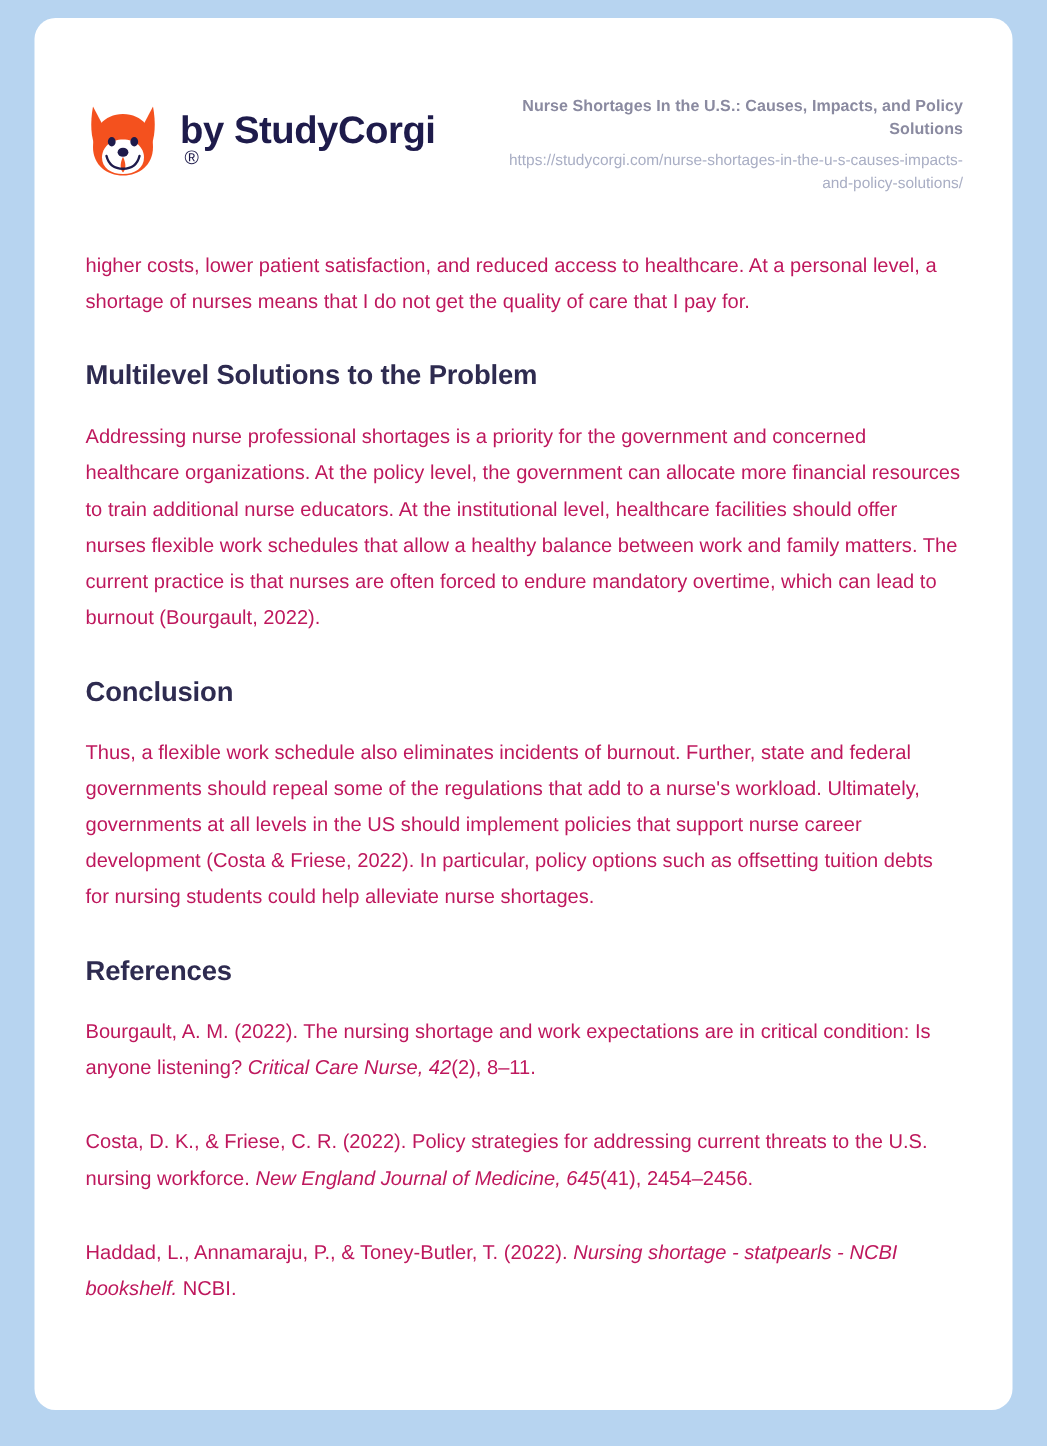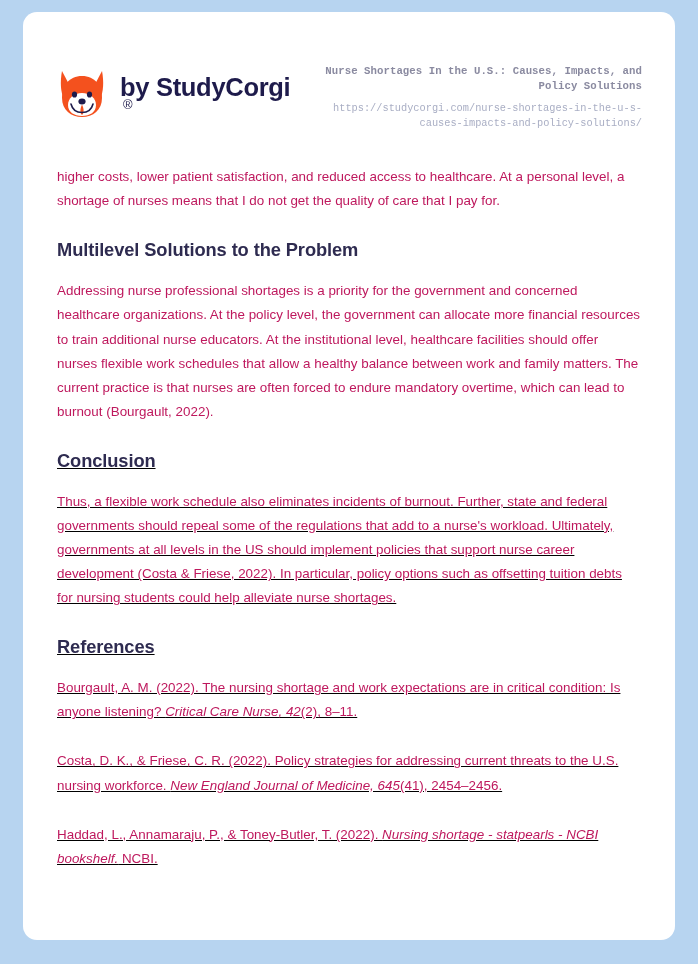--- a/index.html
+++ b/index.html
@@ -62,21 +62,20 @@
     top: -2px;
     left: 3px;
     font-weight: normal;
   }
   .header-meta {
     text-align: right;
     flex: 1 1 auto;
     padding-left: 30px;
     max-width: 345px;
     margin-left: auto;
-    font-family: Liberation Mono, monospace;
   }
   .header-title {
     font-size: 10.7px;
     font-weight: bold;
     color: #8a8aa0;
     line-height: 1.42;
     letter-spacing: 0.05px;
   }
   .header-url {
     font-size: 10.3px;
@@ -99,21 +98,21 @@
   }
   .doc-body h2 {
     color: #2e2b50;
     font-size: 18.3px;
     font-weight: bold;
     line-height: 1.3;
     margin: 0 0 17px 0;
     letter-spacing: -0.1px;
   }
   .section { margin-top: 0; }
-  .section-gap { margin-top: 16px; text-decoration: underline; }
+  .section-gap { margin-top: 16px; }
   .ref-entry {
     color: #464464;
     font-size: 12.6px;
     line-height: 1.88;
     margin: 0 0 18px 0;
   }
   .ref-entry:last-child { margin-bottom: 0; }
   em { font-style: italic; }
 </style>
 </head>

